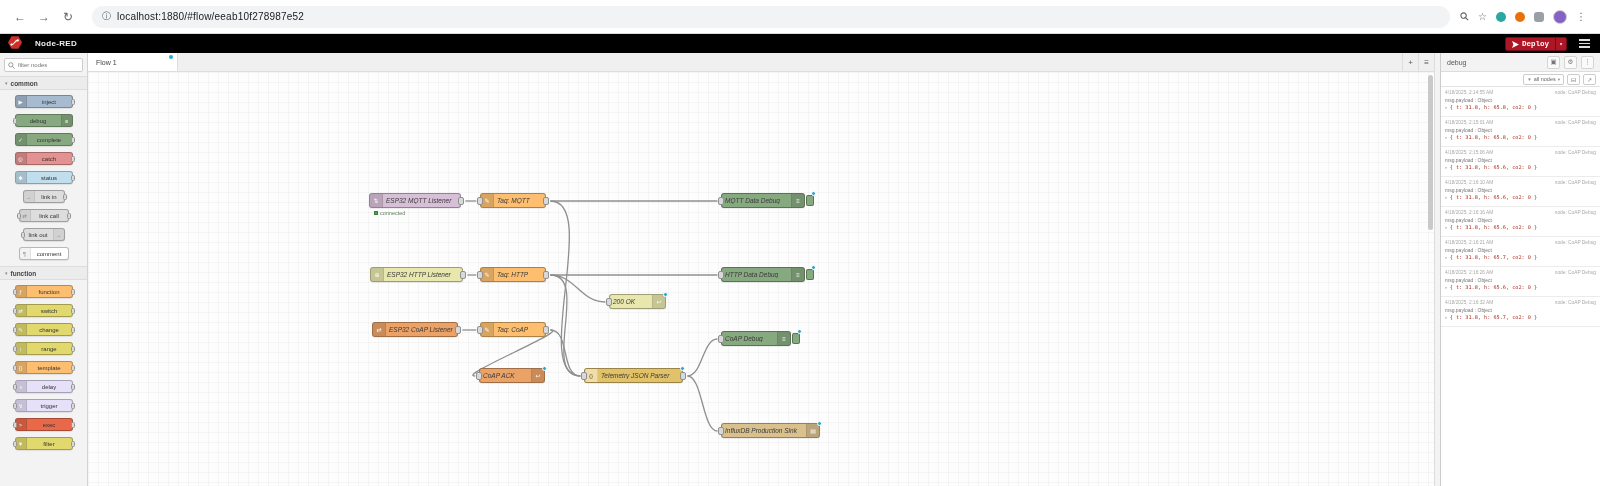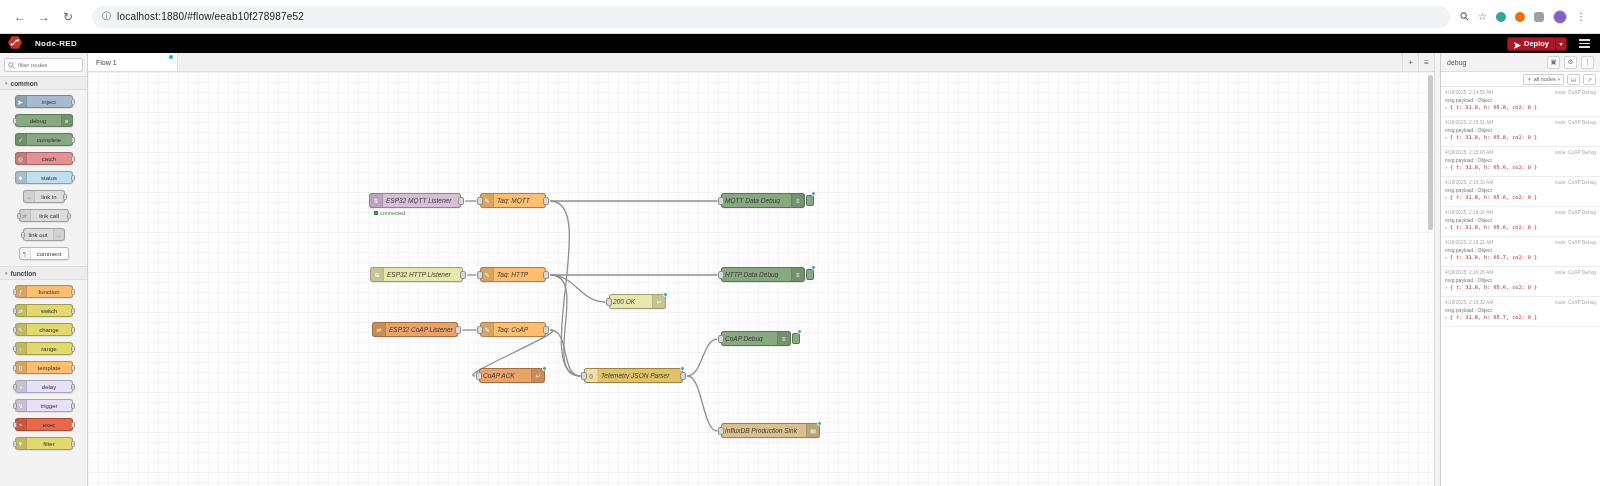--- a/index.html
+++ b/index.html
@@ -16,21 +16,21 @@
   .browser-right { display:flex; align-items:center; gap:9px; margin-right:4px; }
   .b-icon { color:#5f6368; font-size:10px; display:flex; align-items:center; justify-content:center; }
   .ext-dot { width:10px; height:10px; border-radius:50%; }
   .ext-square { width:10px; height:10px; border-radius:3px; background:#9aa0a6; }
   .avatar { width:14px; height:14px; border-radius:50%; background:#8661c5; border:1px solid #d0d0d0; }
 
   
   .nr-header { height:19px; background:#000; display:flex; align-items:center; padding:0 8px; }
   .nr-brand { color:#eee; font-size:8px; font-weight:bold; margin-left:5px; letter-spacing:0.3px;padding-left:8px; }
   .nr-spacer { flex:1; }
-  .deploy-btn { height:14px; display:flex; align-items:stretch; border-radius:2px; overflow:hidden; border:1px solid #6e0a1e; }
+  .deploy-btn { height:14px; display:flex; align-items:stretch; border-radius:2px; overflow:hidden; border:1px solid #6e0a1e;font-family:Liberation Mono, monospace; }
   .deploy-main { display:flex; align-items:center; gap:3px; padding:0 6px; }
   .deploy-label { color:#fff; font-size:7.5px; font-weight:bold; }
   .deploy-caret { width:11px; display:flex; align-items:center; justify-content:center; color:#fff; font-size:6px; border-left:1px solid rgba(0,0,0,0.35); }
   .hamburger { margin-left:10px; display:flex; flex-direction:column; gap:2px; padding:2px; }
   .hamburger span { display:block; width:11px; height:1.5px; background:#ddd; }
 
   
   .main { display:flex; height:433px; }
 
   

